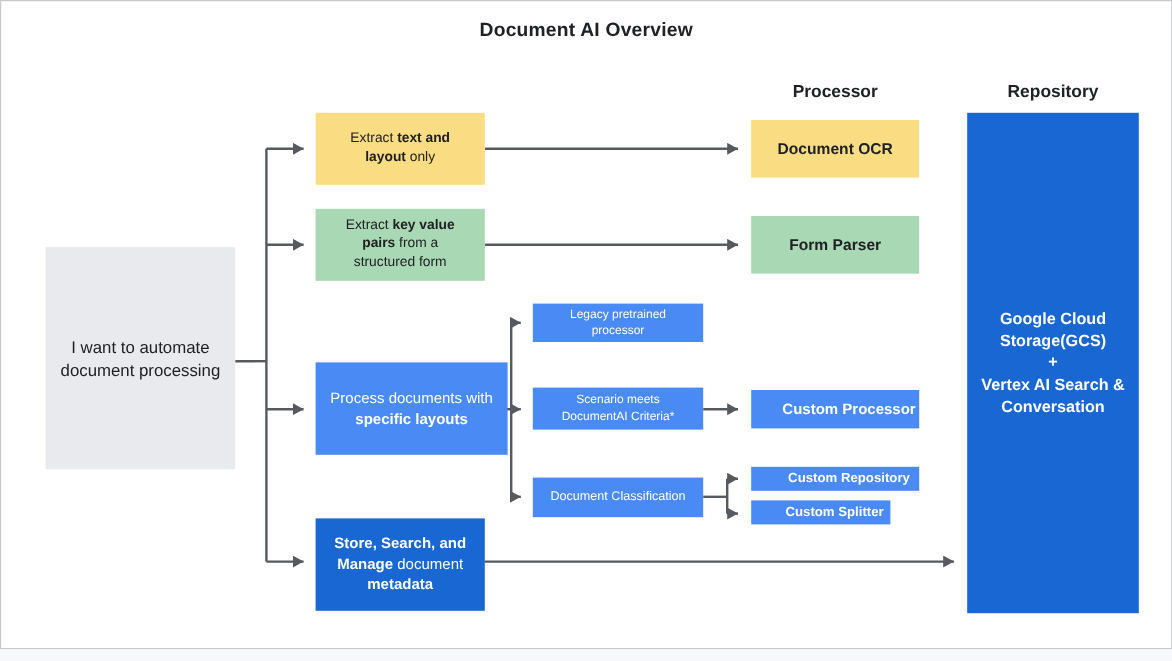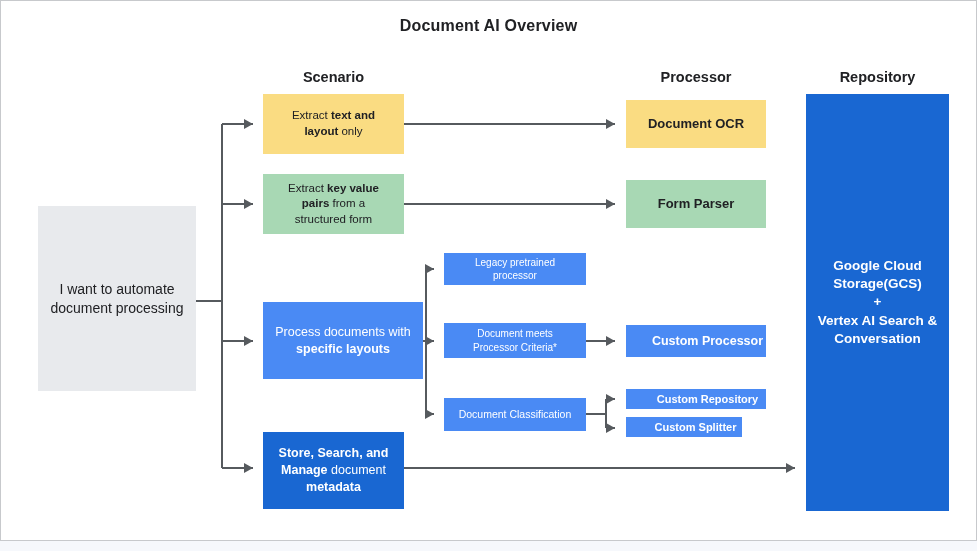--- a/index.html
+++ b/index.html
@@ -13,21 +13,20 @@
   .repo-line{width:100%;}
   b{font-weight:700;}
 </style>
 </head>
 <body>
 
 <div id="canvas">
 
   <div class="title">Document AI Overview</div>
 
-  <div class="col-header" style="left:262px;width:141px;">Scenario</div>
   <div class="col-header" style="left:625px;width:140px;">Processor</div>
   <div class="col-header" style="left:805px;width:143px;">Repository</div>
 
   <svg class="svg-layer" viewBox="0 0 975 539">
     <defs>
       <marker id="arw" markerUnits="userSpaceOnUse" markerWidth="10" markerHeight="10" refX="9" refY="5" orient="auto">
         <path d="M0,0 L9,5 L0,10 z" fill="#565a5e"></path>
       </marker>
     </defs>
     <g stroke="#565a5e" stroke-width="2" fill="none">
@@ -71,21 +70,21 @@
 
   <div class="box white-text" style="left: 262px; top: 431px; width: 141px; height: 77px; font-size: 12.5px; padding: 0px 10px; background-color: rgb(25, 103, 210);">
     <span><b>Store, Search, and Manage</b><span> document </span><b>metadata</b></span>
   </div>
 
   <div class="box white-text" style="left: 443px; top: 252px; width: 142px; height: 32px; font-size: 10px; padding: 0px 14px; background-color: rgb(74, 138, 244);">
     <span>Legacy pretrained processor</span>
   </div>
 
   <div class="box white-text" style="left: 443px; top: 322px; width: 142px; height: 35px; font-size: 10px; padding: 0px 10px; background-color: rgb(74, 138, 244);">
-    <span>Document meets Processor Criteria*</span>
+    <span>Scenario meets DocumentAI Criteria*</span>
   </div>
 
   <div class="box white-text" style="left: 443px; top: 397px; width: 142px; height: 33px; font-size: 10.5px; padding: 0px 4px; background-color: rgb(74, 138, 244);">
     <span>Document Classification</span>
   </div>
 
   <div class="box dark-text" style="left: 625px; top: 99px; width: 140px; height: 48px; font-size: 13px; font-weight: 700; background-color: rgb(250, 220, 130);">
     <span>Document OCR</span>
   </div>
 

